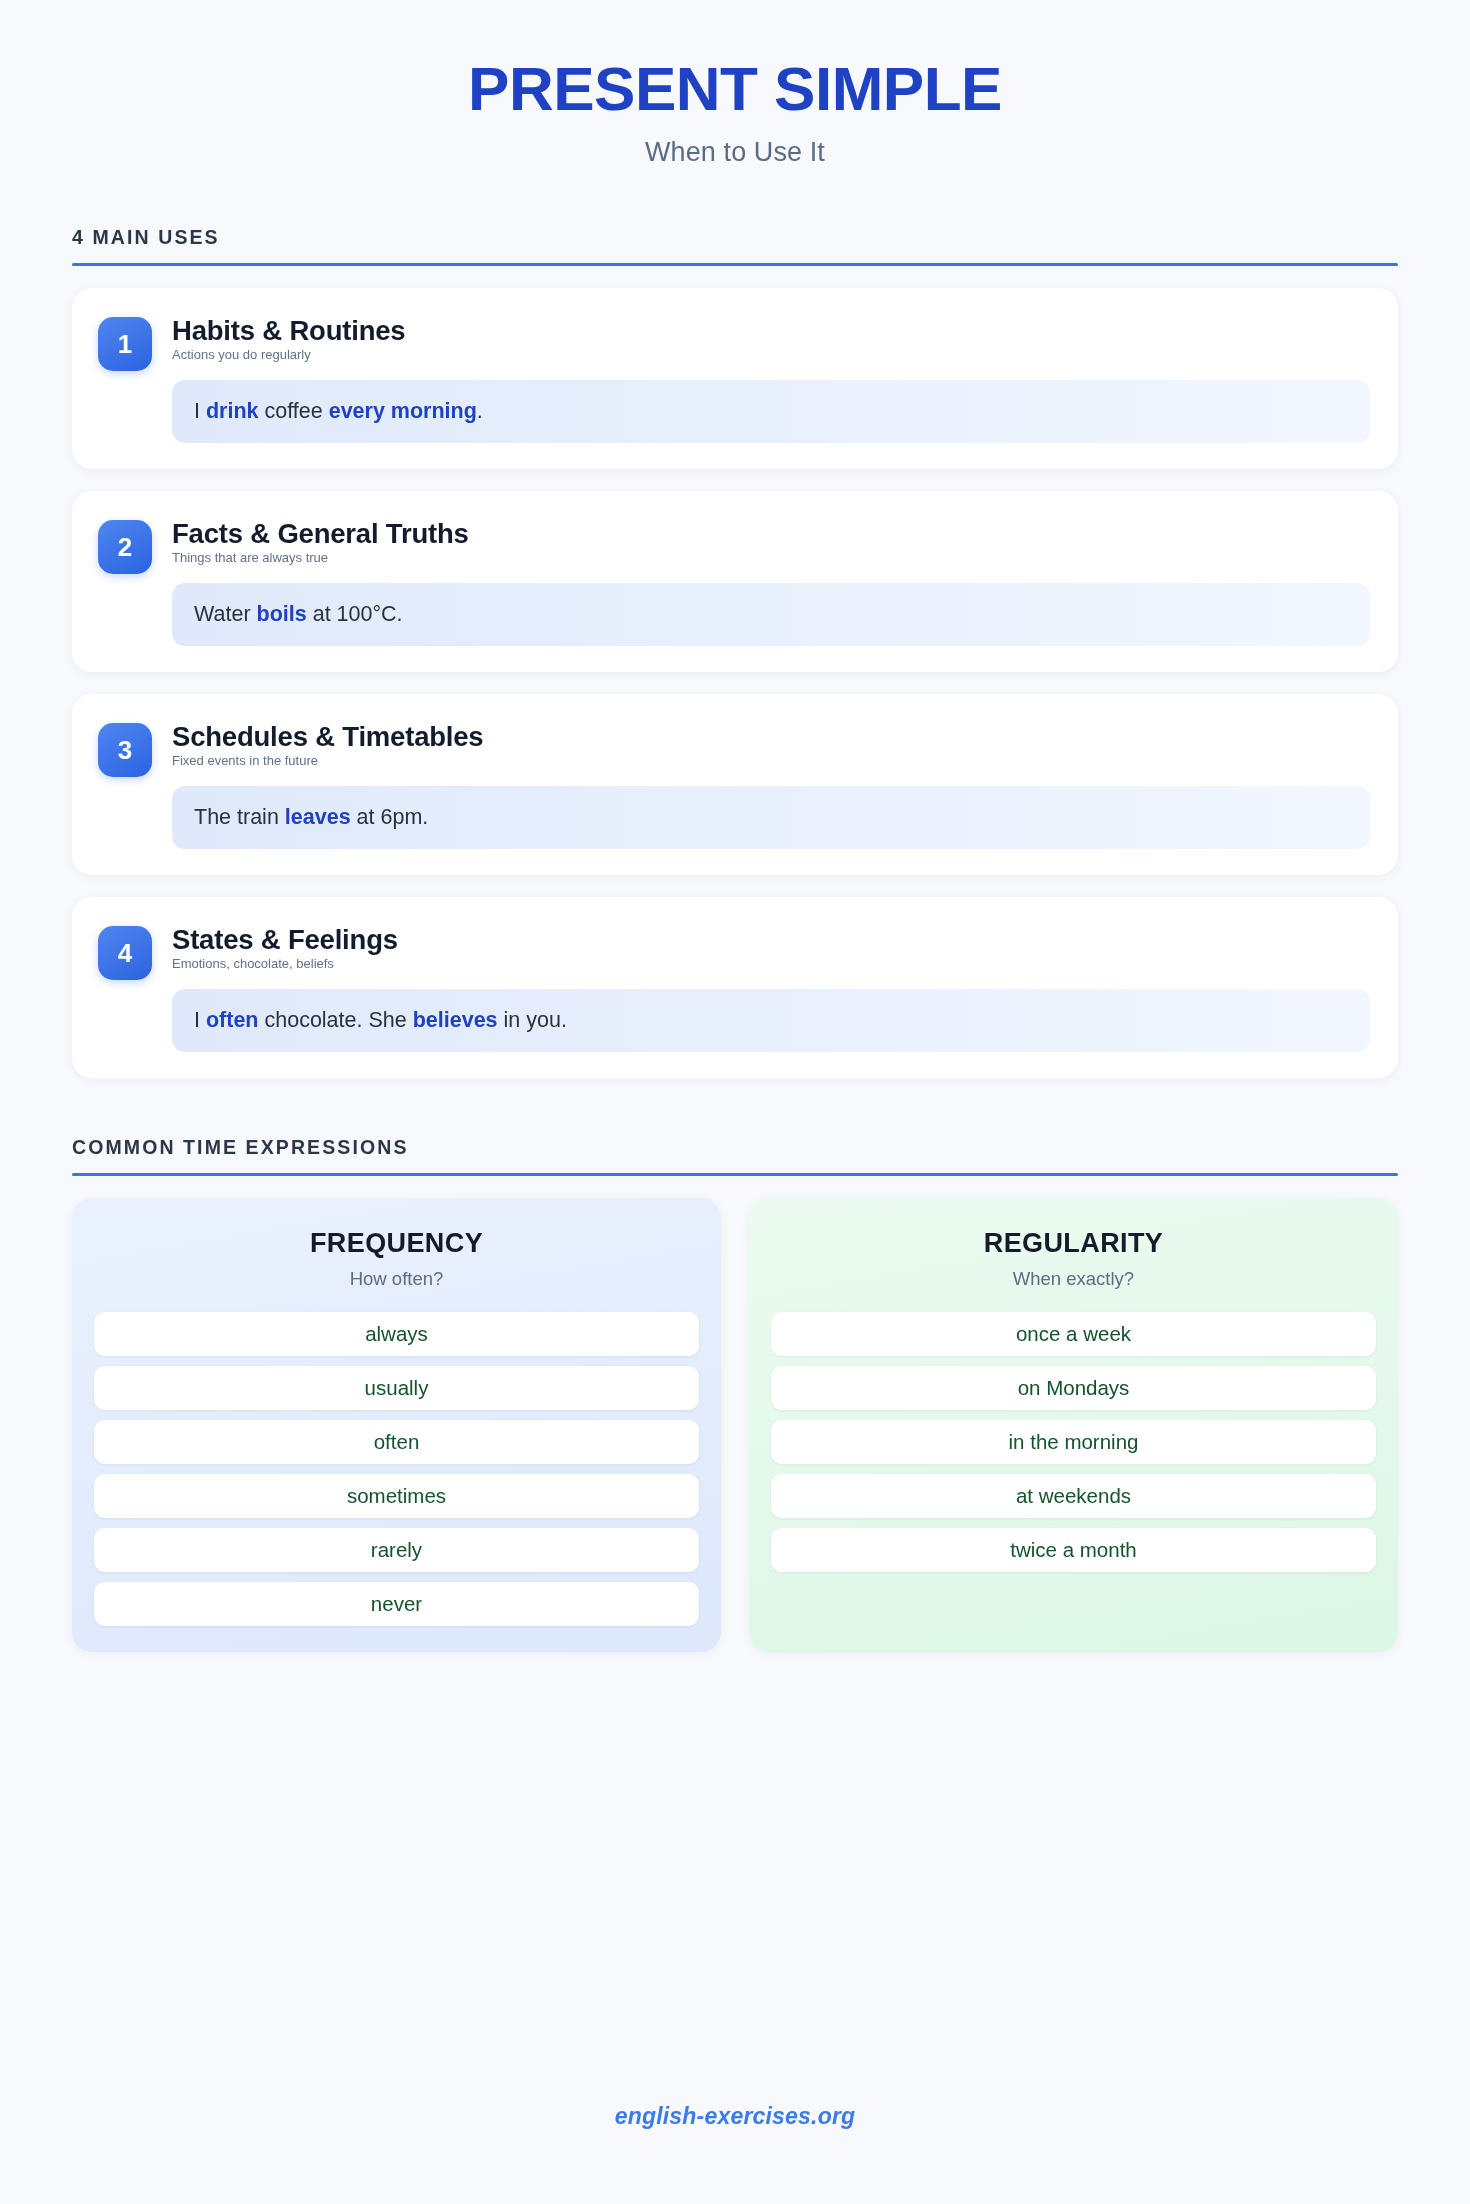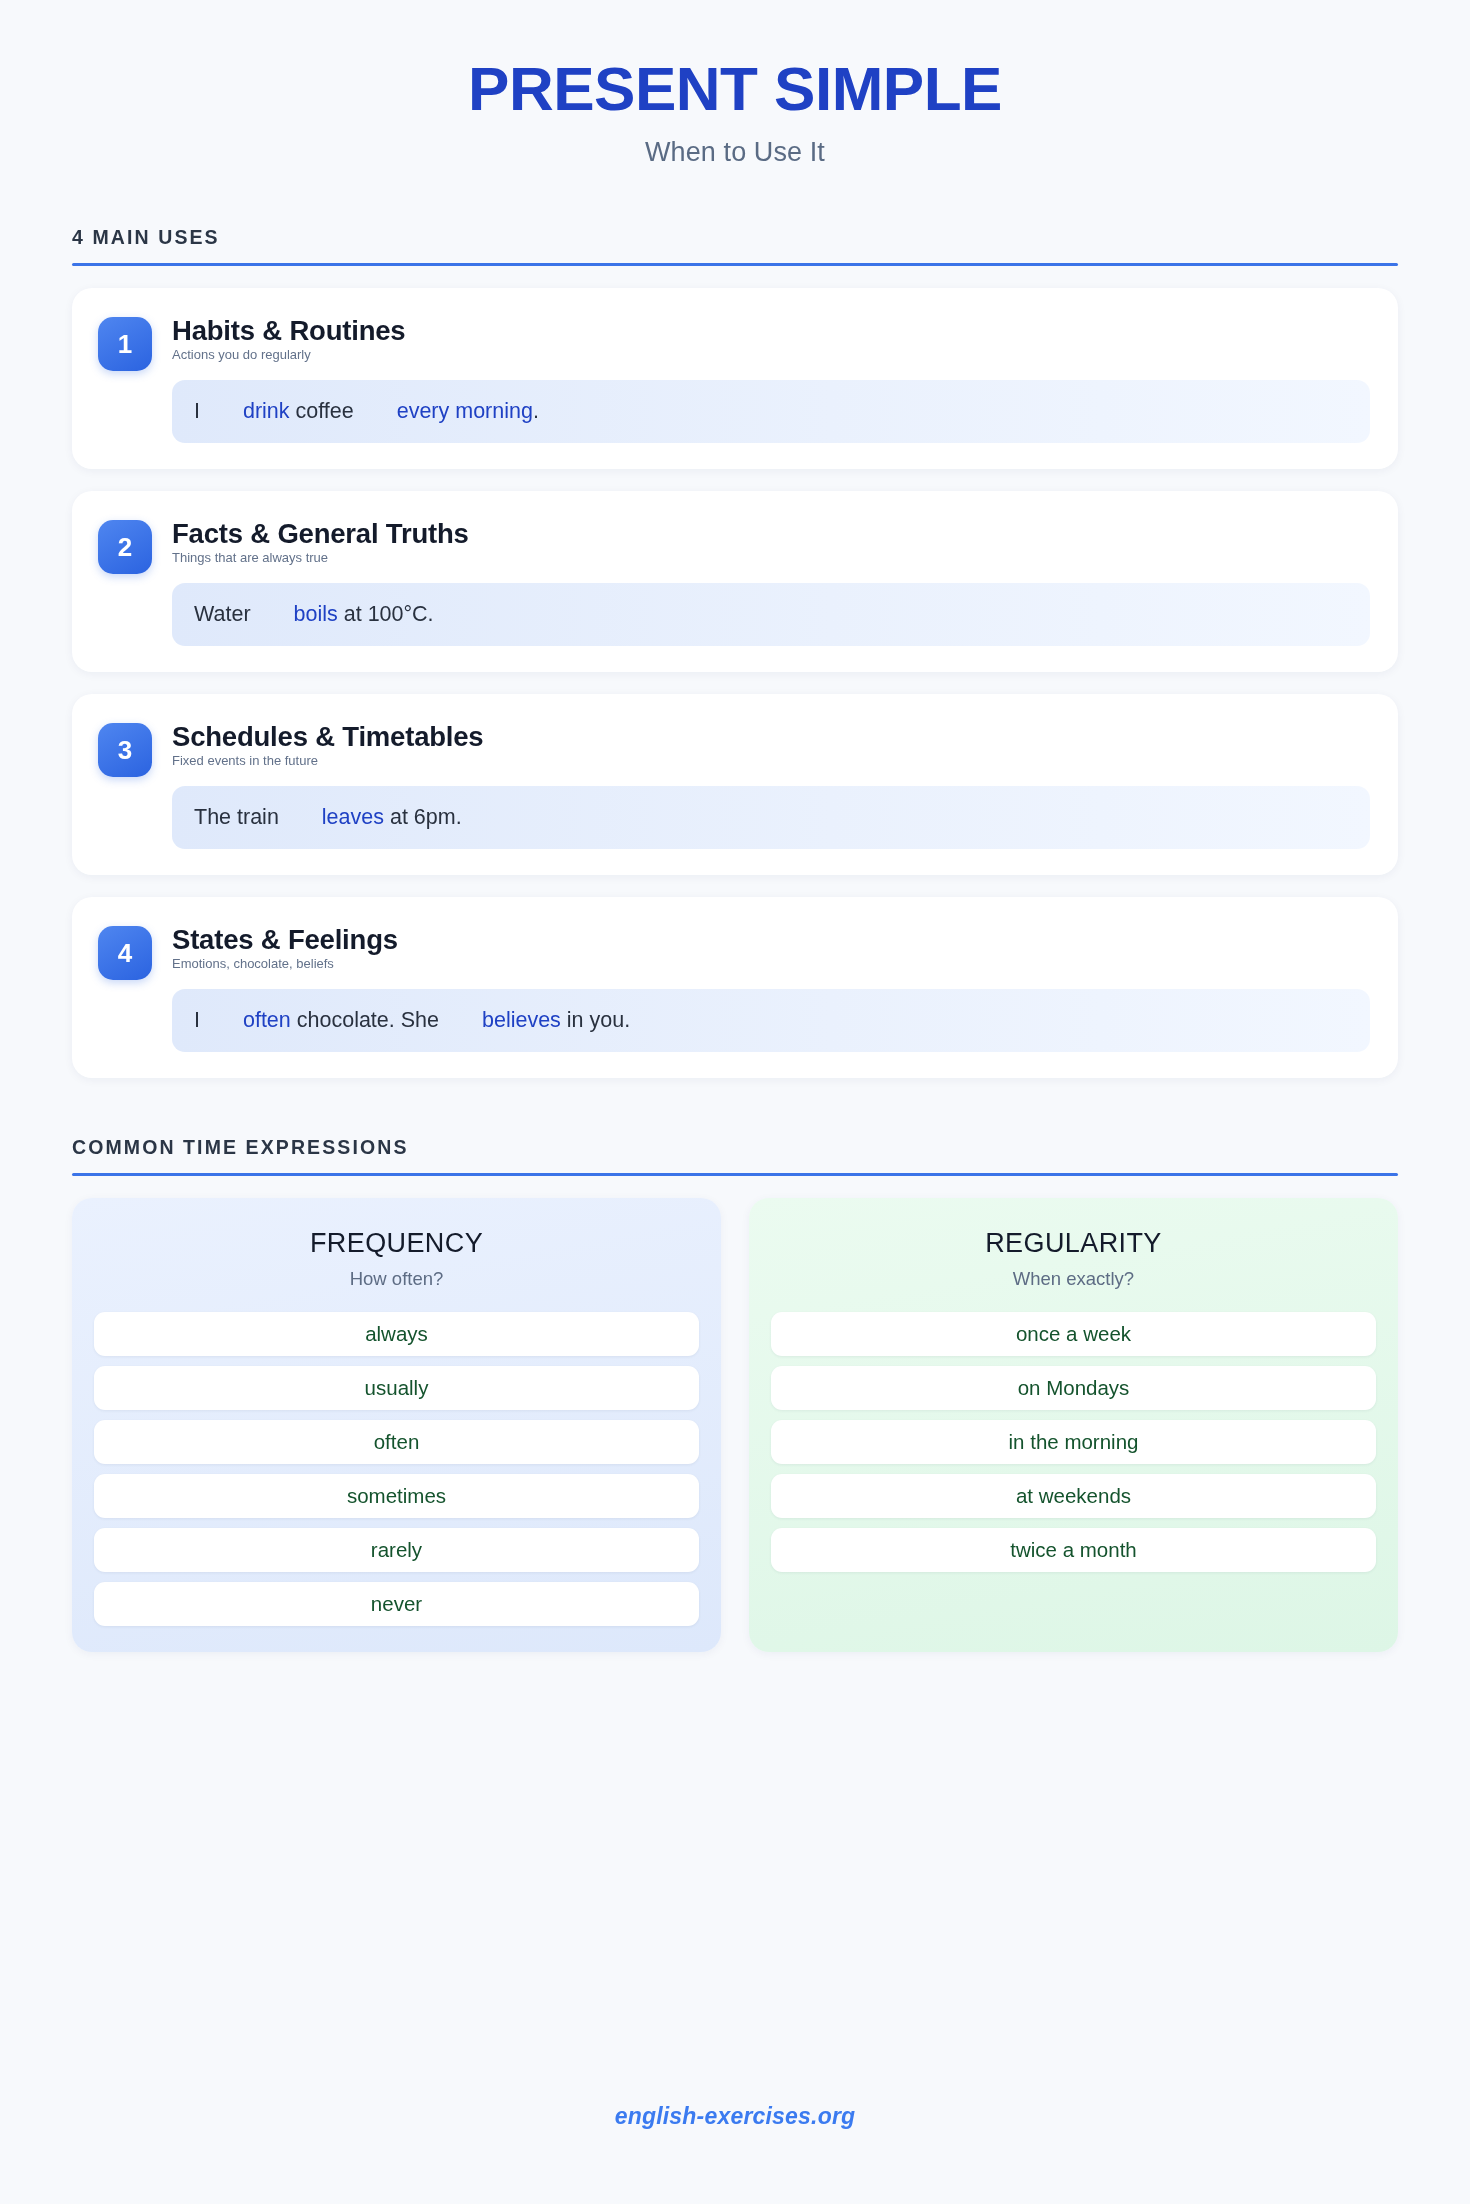--- a/index.html
+++ b/index.html
@@ -106,21 +106,21 @@
   .example {
     margin-top: 18px;
     background: linear-gradient(90deg, #dfe9fb 0%, #eaf1fd 55%, #f2f7ff 100%);
     border-radius: 13px;
     padding: 17px 22px;
     font-size: 21.5px;
     color: #29313f;
     line-height: 1.35;
   }
 
-  .example b { color: #1f41c4; font-weight: 400; margin-left: 37px; }
+  .example b { color: #1f41c4; font-weight: 700; }
 
   
   .panels {
     margin-top: 22px;
     display: flex;
     gap: 28px;
   }
 
   .panel {
     flex: 1 1 0;
@@ -128,21 +128,21 @@
     padding: 30px 22px 26px;
     box-shadow: 0 2px 10px rgba(25,45,90,0.05);
   }
 
   .panel.blue  { background: linear-gradient(170deg, #eaf1fe 0%, #dde8fb 100%); }
   .panel.green { background: linear-gradient(170deg, #ebfbf0 0%, #ddf6e6 100%); }
 
   .panel-title {
     text-align: center;
     font-size: 27px;
-    font-weight: 400;
+    font-weight: 700;
     color: #141b2b;
     letter-spacing: 0.4px;
   }
 
   .panel-sub {
     margin-top: 9px;
     text-align: center;
     font-size: 18.5px;
     color: #5d6c84;
     font-weight: 400;

